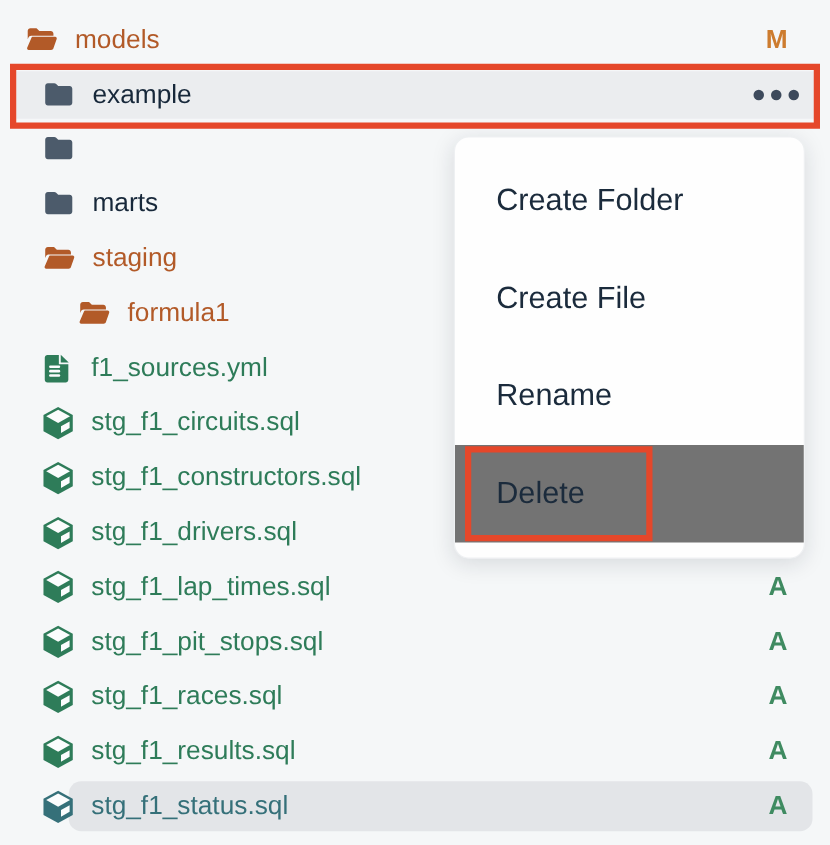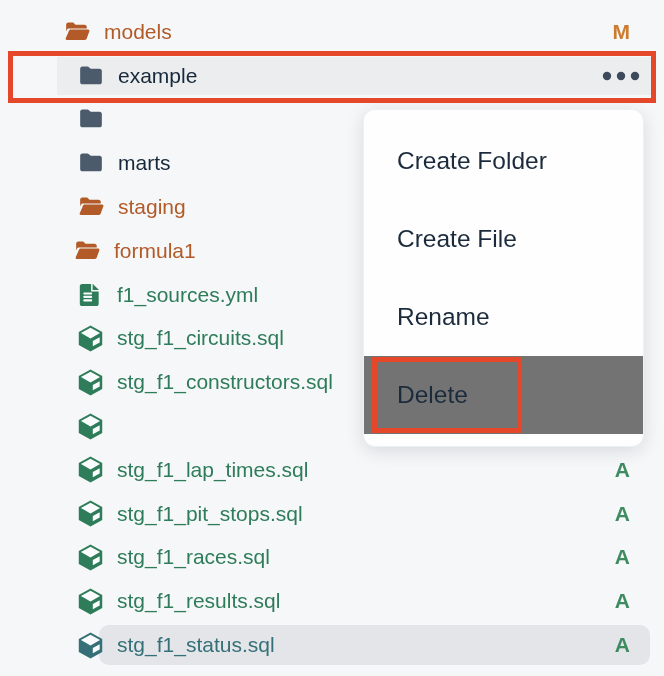--- a/index.html
+++ b/index.html
@@ -3,26 +3,26 @@
 <meta charset="utf-8">
 <style>
   html,body{margin:0;padding:0;}
   body{
     width:664px;height:676px;position:relative;overflow:hidden;
     background:#f5f7f8;
     font-family:"Liberation Sans","DejaVu Sans",sans-serif;
     -webkit-font-smoothing:antialiased;
   }
   
-  .tree{position:absolute;left:0;top:10px;right:0;z-index:1;margin-left:44px;}
+  .tree{position:absolute;left:0;top:10px;right:0;z-index:1;}
   .row{position:relative;height:43.8px;display:flex;align-items:center;}
   .row .label{font-size:21px;white-space:nowrap;position:relative;z-index:2;}
   .lv0{padding-left:18px;}
   .lv1{padding-left:32px;}
-  .lv2{padding-left:28px;}
+  .lv2{padding-left:60px;}
   .lv3{padding-left:31px;}
   .c-orange .label{color:#b25a28;}
   .c-dark   .label{color:#17283a;}
   .c-green  .label{color:#2e7c59;}
   .c-teal   .label{color:#357079;}
   .icon-box{width:30px;display:flex;justify-content:center;align-items:center;margin-right:12px;position:relative;z-index:2;flex:0 0 30px;}
   .badge{position:absolute;right:34px;top:50%;transform:translateY(-50%);font-weight:700;font-size:21px;z-index:2;}
   .badge.m{color:#cd7c2f;}
   .badge.a{color:#3f8b61;}
   
@@ -166,20 +166,21 @@
       </span>
     <span class="label">stg_f1_constructors.sql</span>
   </div>
 
   <div class="row lv3 c-green">
     <span class="icon-box">
       <svg viewBox="0 0 24 24" width="29" height="29" fill="#2e7c59">
           <use href="#i-cube"></use>
         </svg>
       </span>
+    <span class="label">stg_f1_drivers.sql</span>
   </div>
 
   <div class="row lv3 c-green">
     <span class="icon-box">
       <svg viewBox="0 0 24 24" width="29" height="29" fill="#2e7c59">
           <use href="#i-cube"></use>
         </svg>
       </span>
     <span class="label">stg_f1_lap_times.sql</span>
     <span class="badge a">A</span>

